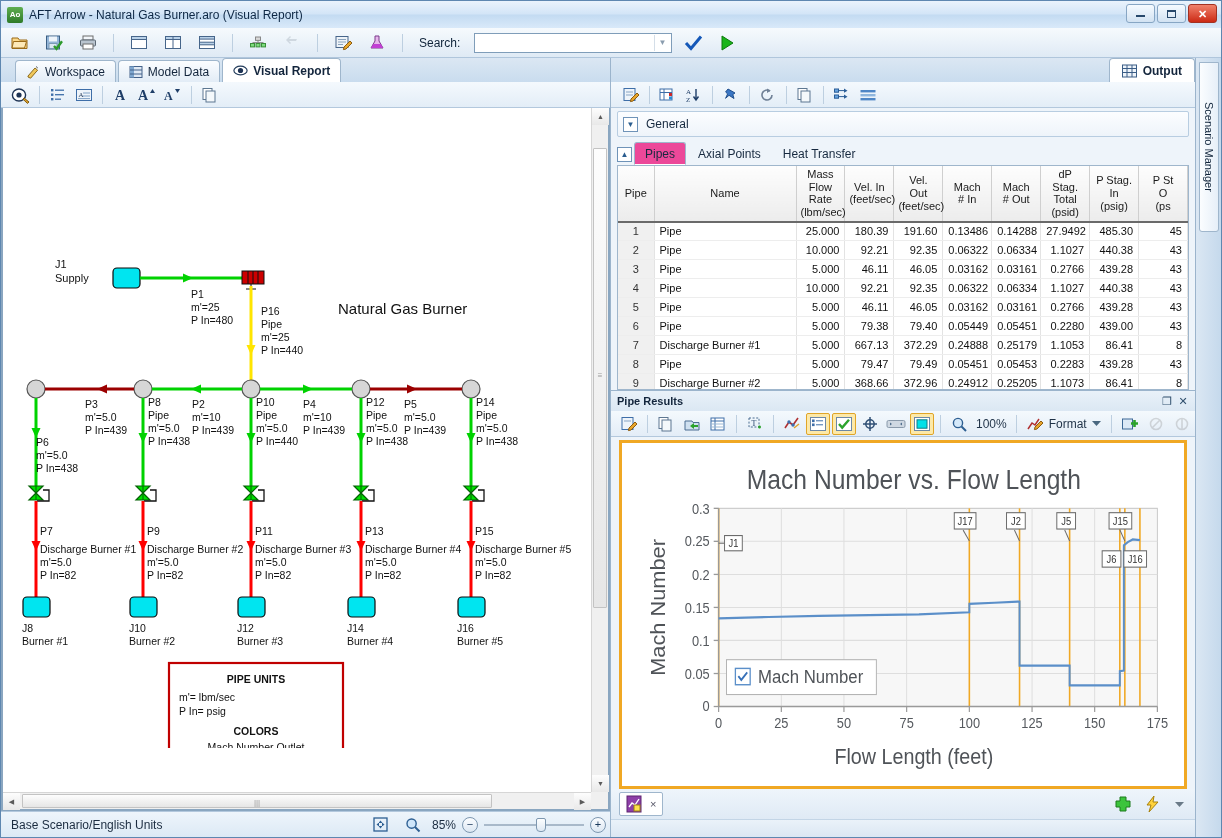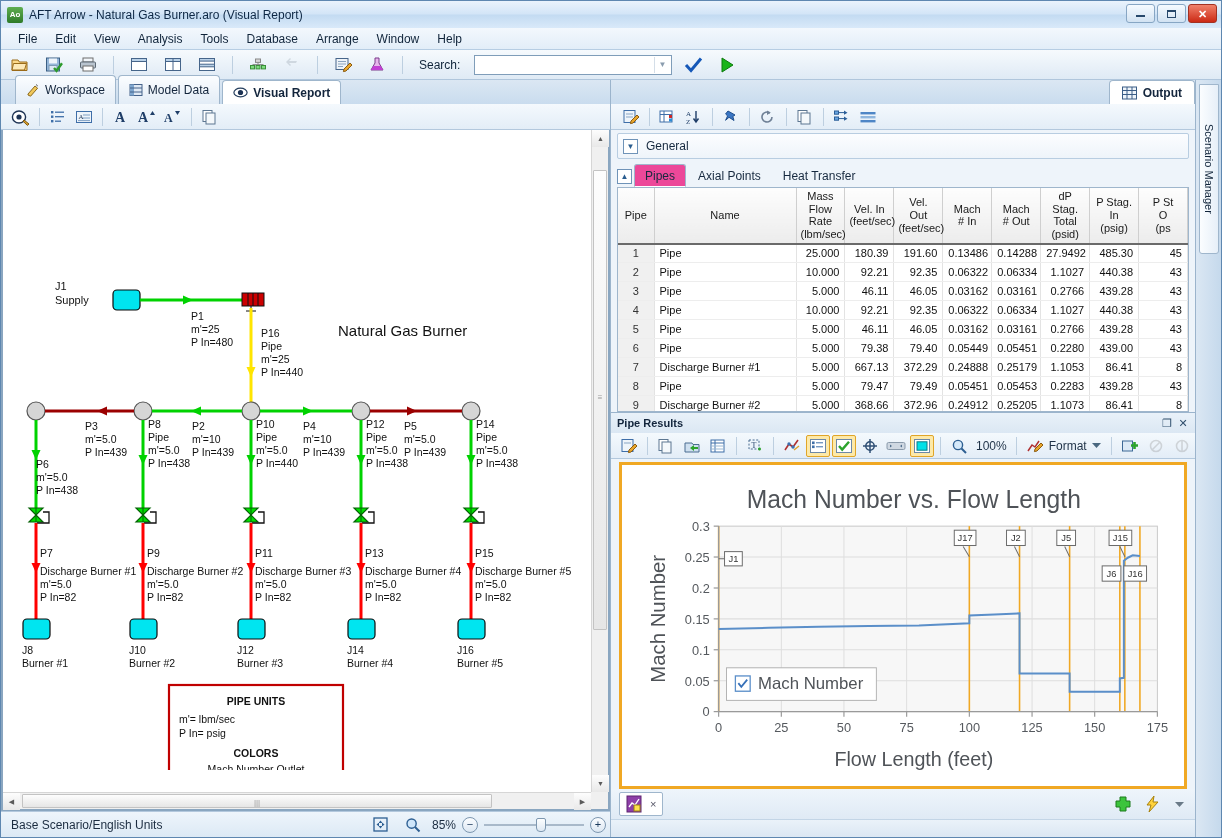--- a/index.html
+++ b/index.html
@@ -75,21 +75,21 @@
     width: 610px; flex: 0 0 610px; display: flex; flex-direction: column;
     border-right: 1px solid #9bb4cc; background: #e6eef7;
   }
   
   .tabstrip {
     height: 24px; flex: 0 0 24px; display: flex; align-items: flex-end;
     background: linear-gradient(#dbe7f3, #c9dcee);
     padding-left: 14px;
   }
   .tab {
-    height: 29px; display: flex; align-items: center; gap: 5px;
+    height: 22px; display: flex; align-items: center; gap: 5px;
     padding: 0 10px; font-size: 12px; color: #13253c;
     border: 1px solid #9fb6cc; border-bottom: none;
     border-radius: 4px 4px 0 0;
     background: linear-gradient(#fbfdff, #e2ecf6);
     margin-right: 2px;
   }
   .tab.active { background: #fff; font-weight: bold; height: 24px; }
   
   .vrtoolbar {
     height: 26px; flex: 0 0 26px; display: flex; align-items: center;
@@ -246,31 +246,20 @@
         </div>
       <div class="wbtn">
           <div class="max-glyph"></div>
         </div>
       <div class="wbtn close">
           <span class="g">✕</span>
         </div>
     </div>
   </div>
 
-  <div class="menubar">
-    <div class="menuitem">File</div>
-    <div class="menuitem">Edit</div>
-    <div class="menuitem">View</div>
-    <div class="menuitem">Analysis</div>
-    <div class="menuitem">Tools</div>
-    <div class="menuitem">Database</div>
-    <div class="menuitem">Arrange</div>
-    <div class="menuitem">Window</div>
-    <div class="menuitem">Help</div>
-  </div>
 
   <div class="toolbar">
     <div class="tbtn">
       <svg width="18" height="17" viewBox="0 0 18 17">
           <path d="M1 4h6l1.4 2H16v8.5H1z" fill="#fcd98a" stroke="#9a6a18"></path>
           <path d="M2.5 7.5h13l-2 6.5H1z" fill="#fde9b8" stroke="#9a6a18"></path>
         </svg>
     </div>
     <div class="tbtn">
       <svg width="18" height="17" viewBox="0 0 18 17">

